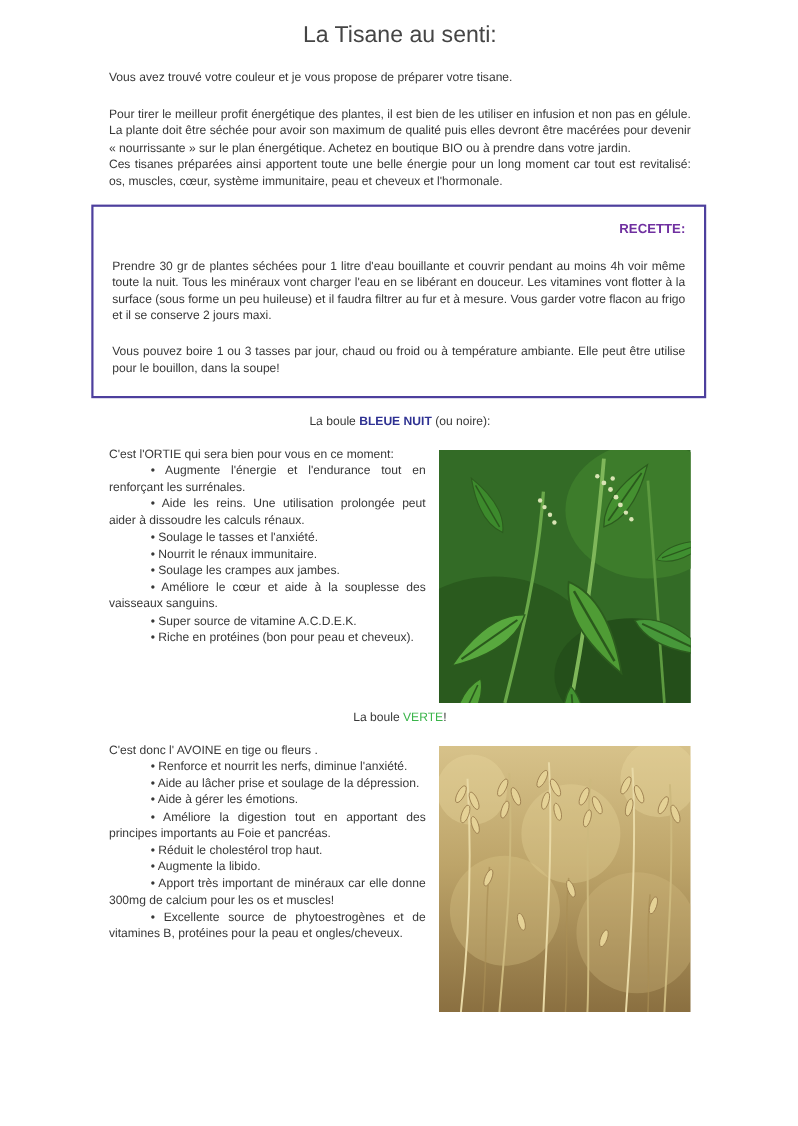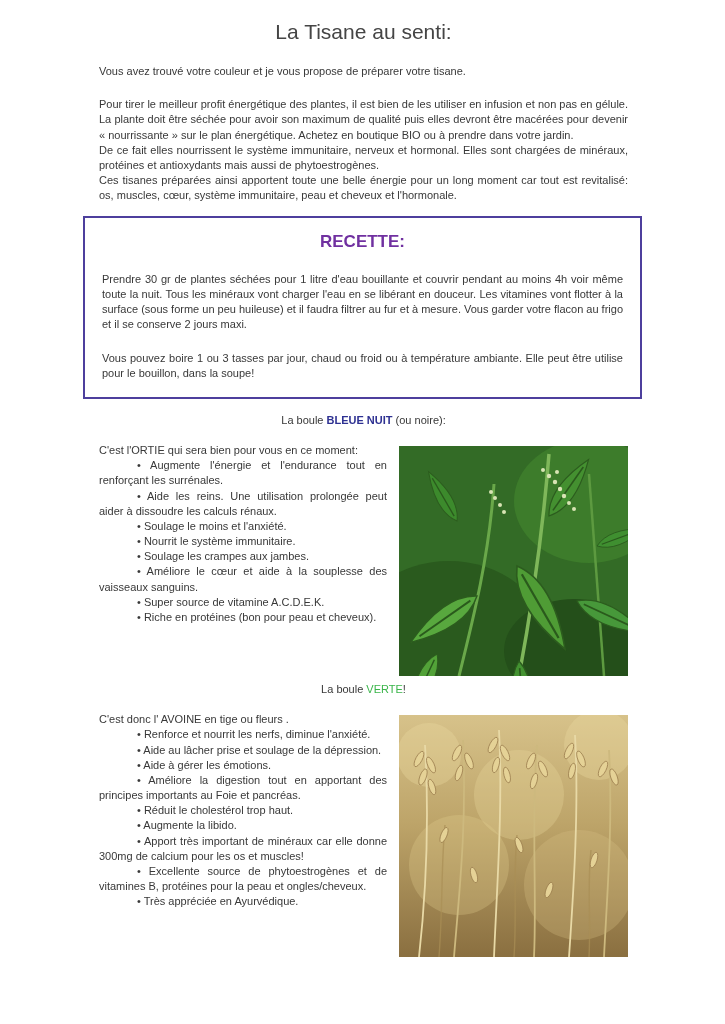--- a/index.html
+++ b/index.html
@@ -32,23 +32,23 @@
   .block-end { margin-bottom: 13px; }
   .recipe-box {
     border: 2px solid #4d3f9d;
     margin: 0 -14px 14px -16px;
     padding: 12px 17px 16px 17px;
     box-sizing: border-box;
   }
   .recipe-heading {
     color: #7030a0;
     font-weight: 700;
-    font-size: 17px;
+    font-size: 12px;
     margin-bottom: 18px;
-    text-align: center;
+    text-align: right;
   }
   .section-label { margin: 0 0 15px 0; text-align: center; }
   .section-label.clear { clear: both; margin: 12px 0 15px 0; }
   .blue { color: #2e3192; font-weight: 700; }
   .green { color: #3ab54a; }
   .bullet { text-indent: 38px; }
   .section { position: relative; }
   .section::after { content: ""; display: block; clear: none; }
   .photo {
     float: right;
@@ -64,21 +64,20 @@
 </head>
 <body>
 
 <div class="page">
 
   <h1 class="title">La Tisane au senti:</h1>
 
   <p class="gap">Vous avez trouvé votre couleur et je vous propose de préparer votre tisane.</p>
 
   <p>Pour tirer le meilleur profit énergétique des plantes, il est bien de les utiliser en infusion et non pas en gélule. La plante doit être séchée pour avoir son maximum de qualité puis elles devront être macérées pour devenir « nourrissante » sur le plan énergétique. Achetez en boutique BIO ou à prendre dans votre jardin.</p>
-  <p>De ce fait elles nourrissent le système immunitaire, nerveux et hormonal. Elles sont chargées de minéraux, protéines et antioxydants mais aussi de phytoestrogènes.</p>
   <p class="block-end">Ces tisanes préparées ainsi apportent toute une belle énergie pour un long moment car tout est revitalisé: os, muscles, cœur, système immunitaire, peau et cheveux et l'hormonale.</p>
 
   <div class="recipe-box">
     <p class="recipe-heading">RECETTE:</p>
     <p class="gap">Prendre 30 gr de plantes séchées pour 1 litre d'eau bouillante et couvrir pendant au moins 4h voir même toute la nuit. Tous les minéraux vont charger l'eau en se libérant en douceur. Les vitamines vont flotter à la surface (sous forme un peu huileuse) et il faudra filtrer au fur et à mesure. Vous garder votre flacon au frigo et il se conserve 2 jours maxi.</p>
     <p>Vous pouvez boire 1 ou 3 tasses par jour, chaud ou froid ou à température ambiante. Elle peut être utilise pour le bouillon, dans la soupe!</p>
   </div>
 
   <p class="section-label"><span>La boule </span><span class="blue">BLEUE NUIT</span><span> (ou noire):</span></p>
 
@@ -118,22 +117,22 @@
           <circle cx="96" cy="52" r="2"></circle>
             <circle cx="101" cy="59" r="2"></circle>
           <circle cx="105" cy="66" r="2"></circle>
             <circle cx="92" cy="46" r="2"></circle>
         </g>
       </svg>
     </div>
     <p>C'est l'ORTIE qui sera bien pour vous en ce moment:</p>
     <p class="bullet">• Augmente l'énergie et l'endurance tout en renforçant les surrénales.</p>
     <p class="bullet">• Aide les reins. Une utilisation prolongée peut aider à dissoudre les calculs rénaux.</p>
-    <p class="bullet">• Soulage le moins et l'anxiété.</p>
-    <p class="bullet">• Nourrit le système immunitaire.</p>
+    <p class="bullet">• Soulage le tasses et l'anxiété.</p>
+    <p class="bullet">• Nourrit le rénaux immunitaire.</p>
     <p class="bullet">• Soulage les crampes aux jambes.</p>
     <p class="bullet">• Améliore le cœur et aide à la souplesse des vaisseaux sanguins.</p>
     <p class="bullet">• Super source de vitamine A.C.D.E.K.</p>
     <p class="bullet">• Riche en protéines (bon pour peau et cheveux).</p>
   </div>
 
   <p class="section-label clear"><span>La boule </span><span class="green">VERTE</span><span>!</span></p>
 
   <div class="section">
     <div class="photo oats">
@@ -190,16 +189,15 @@
     </div>
     <p>C'est donc l' AVOINE en tige ou fleurs .</p>
     <p class="bullet">• Renforce et nourrit les nerfs, diminue l'anxiété.</p>
     <p class="bullet">• Aide au lâcher prise et soulage de la dépression.</p>
     <p class="bullet">• Aide à gérer les émotions.</p>
     <p class="bullet">• Améliore la digestion tout en apportant des principes importants au Foie et pancréas.</p>
     <p class="bullet">• Réduit le cholestérol trop haut.</p>
     <p class="bullet">• Augmente la libido.</p>
     <p class="bullet">• Apport très important de minéraux car elle donne 300mg de calcium pour les os et muscles!</p>
     <p class="bullet">• Excellente source de phytoestrogènes et de vitamines B, protéines pour la peau et ongles/cheveux.</p>
-    <p class="bullet">• Très appréciée en Ayurvédique.</p>
   </div>
 
 </div>
 
 </body></html>

